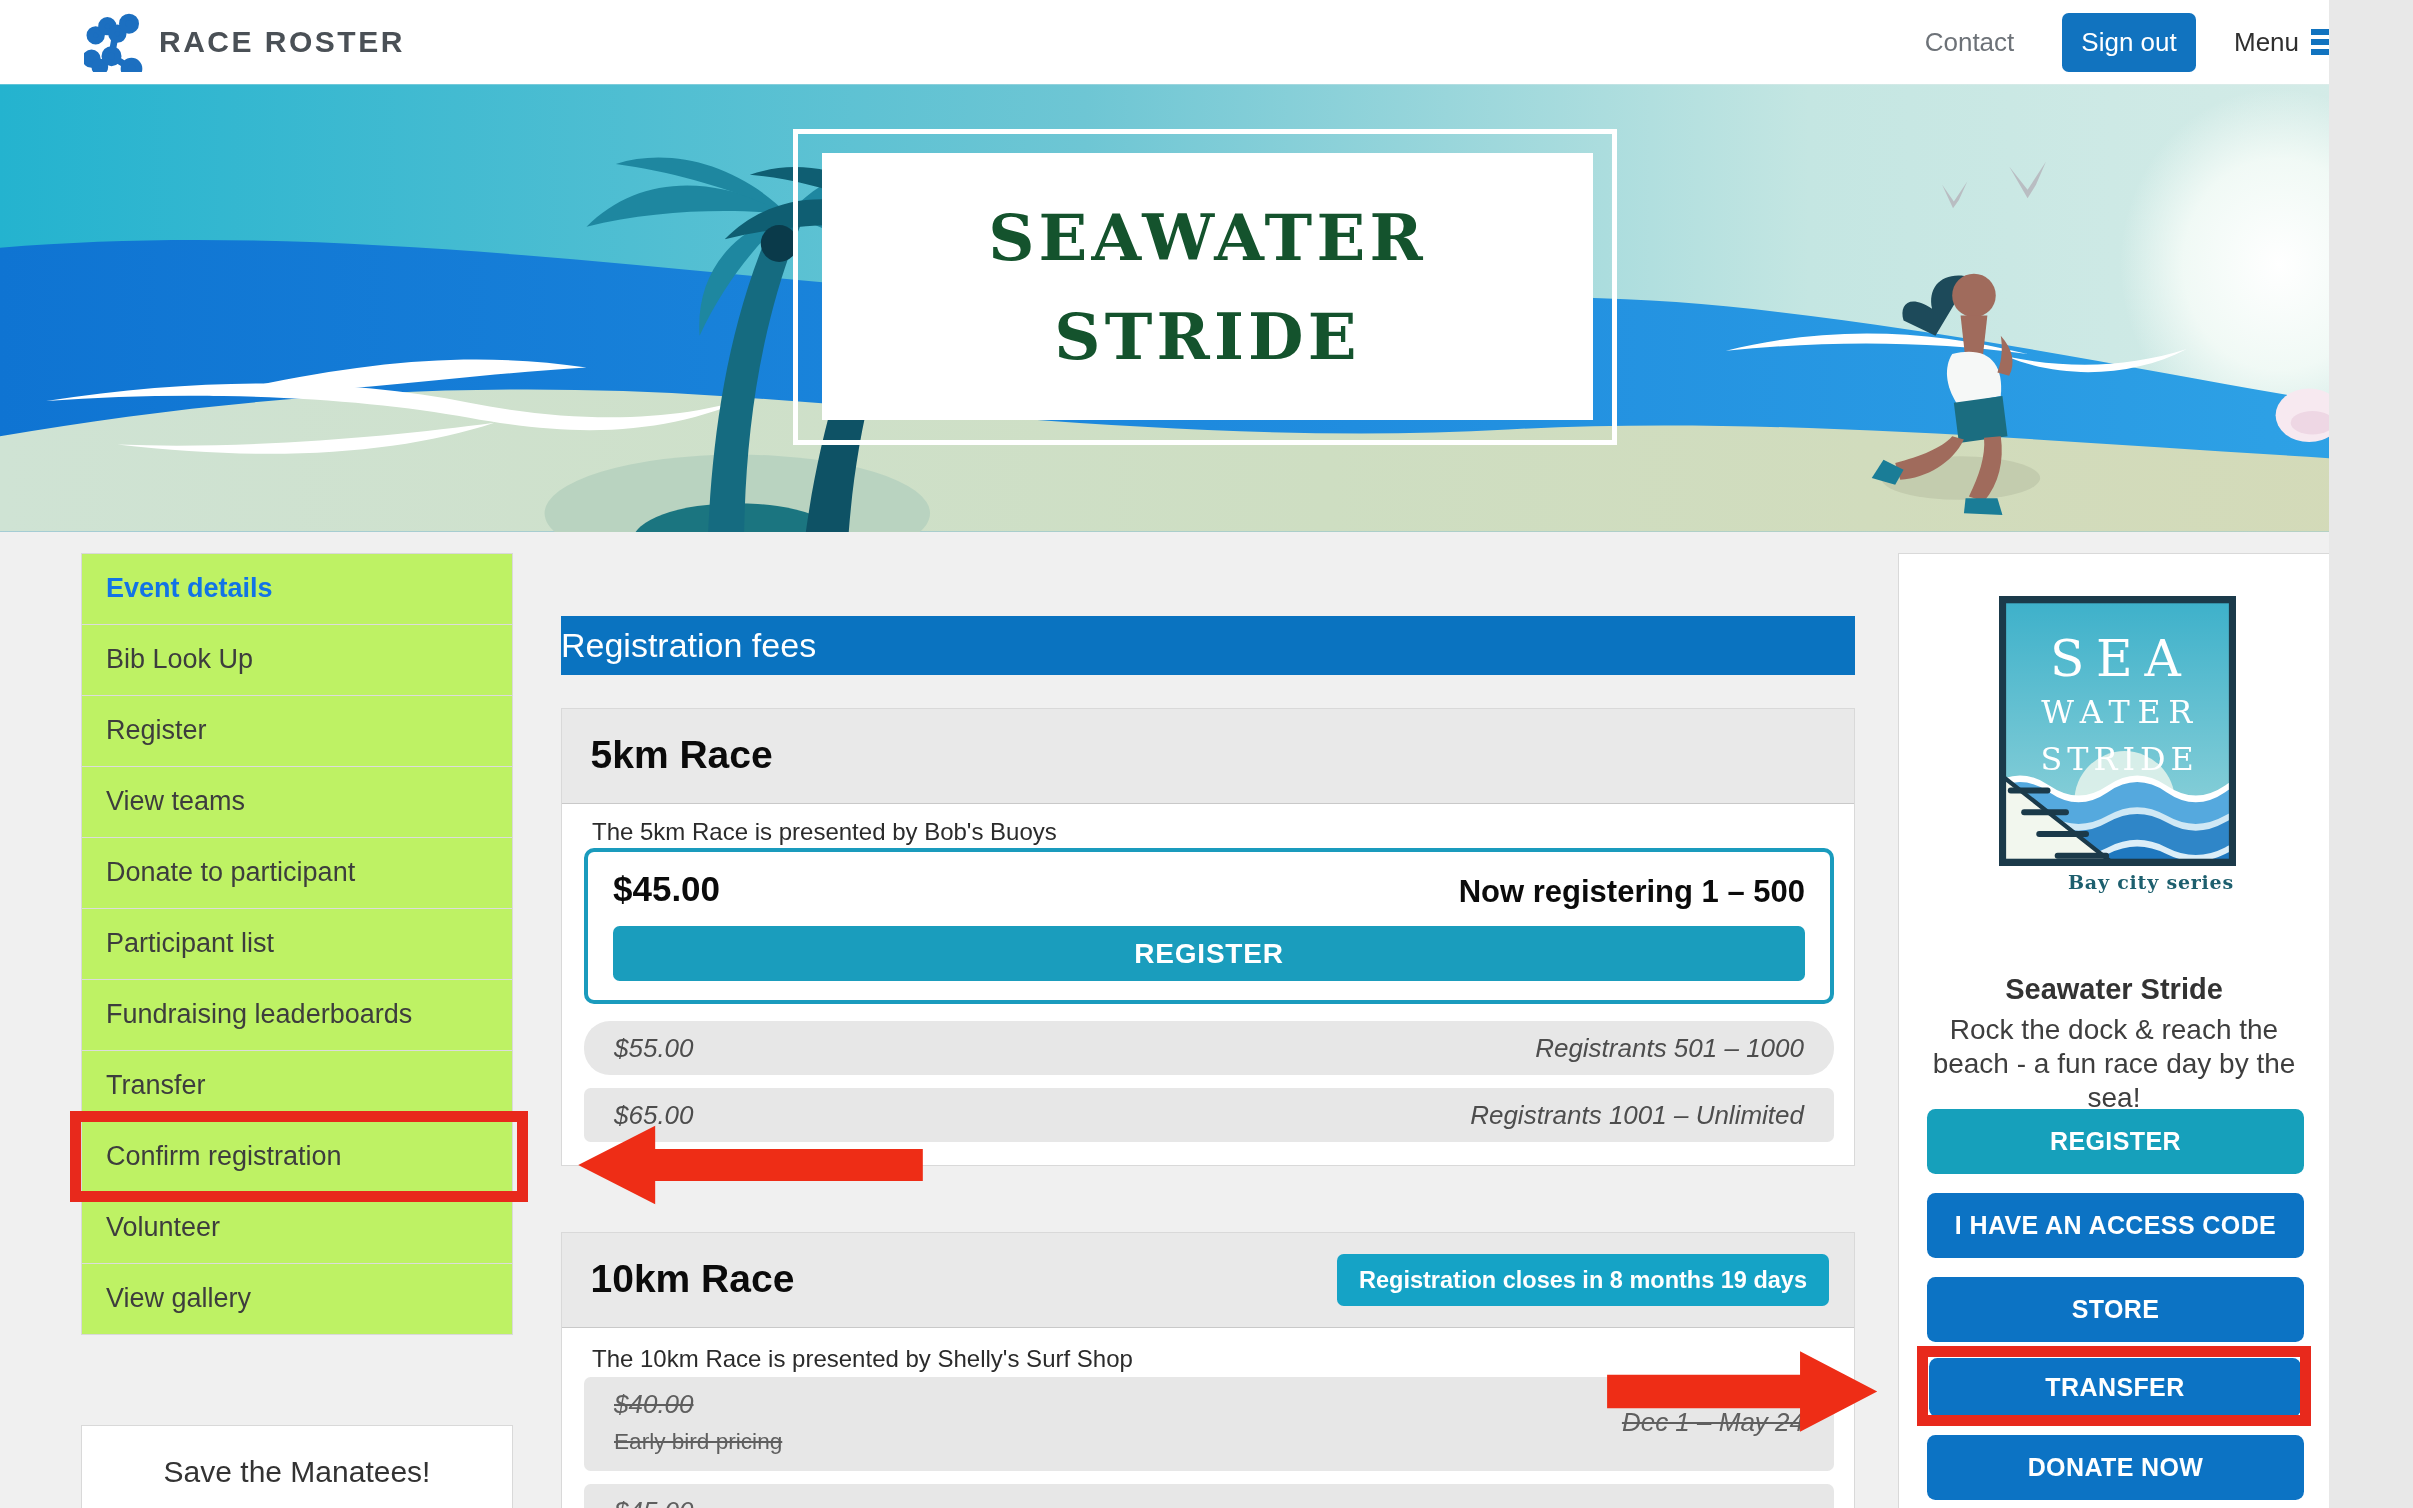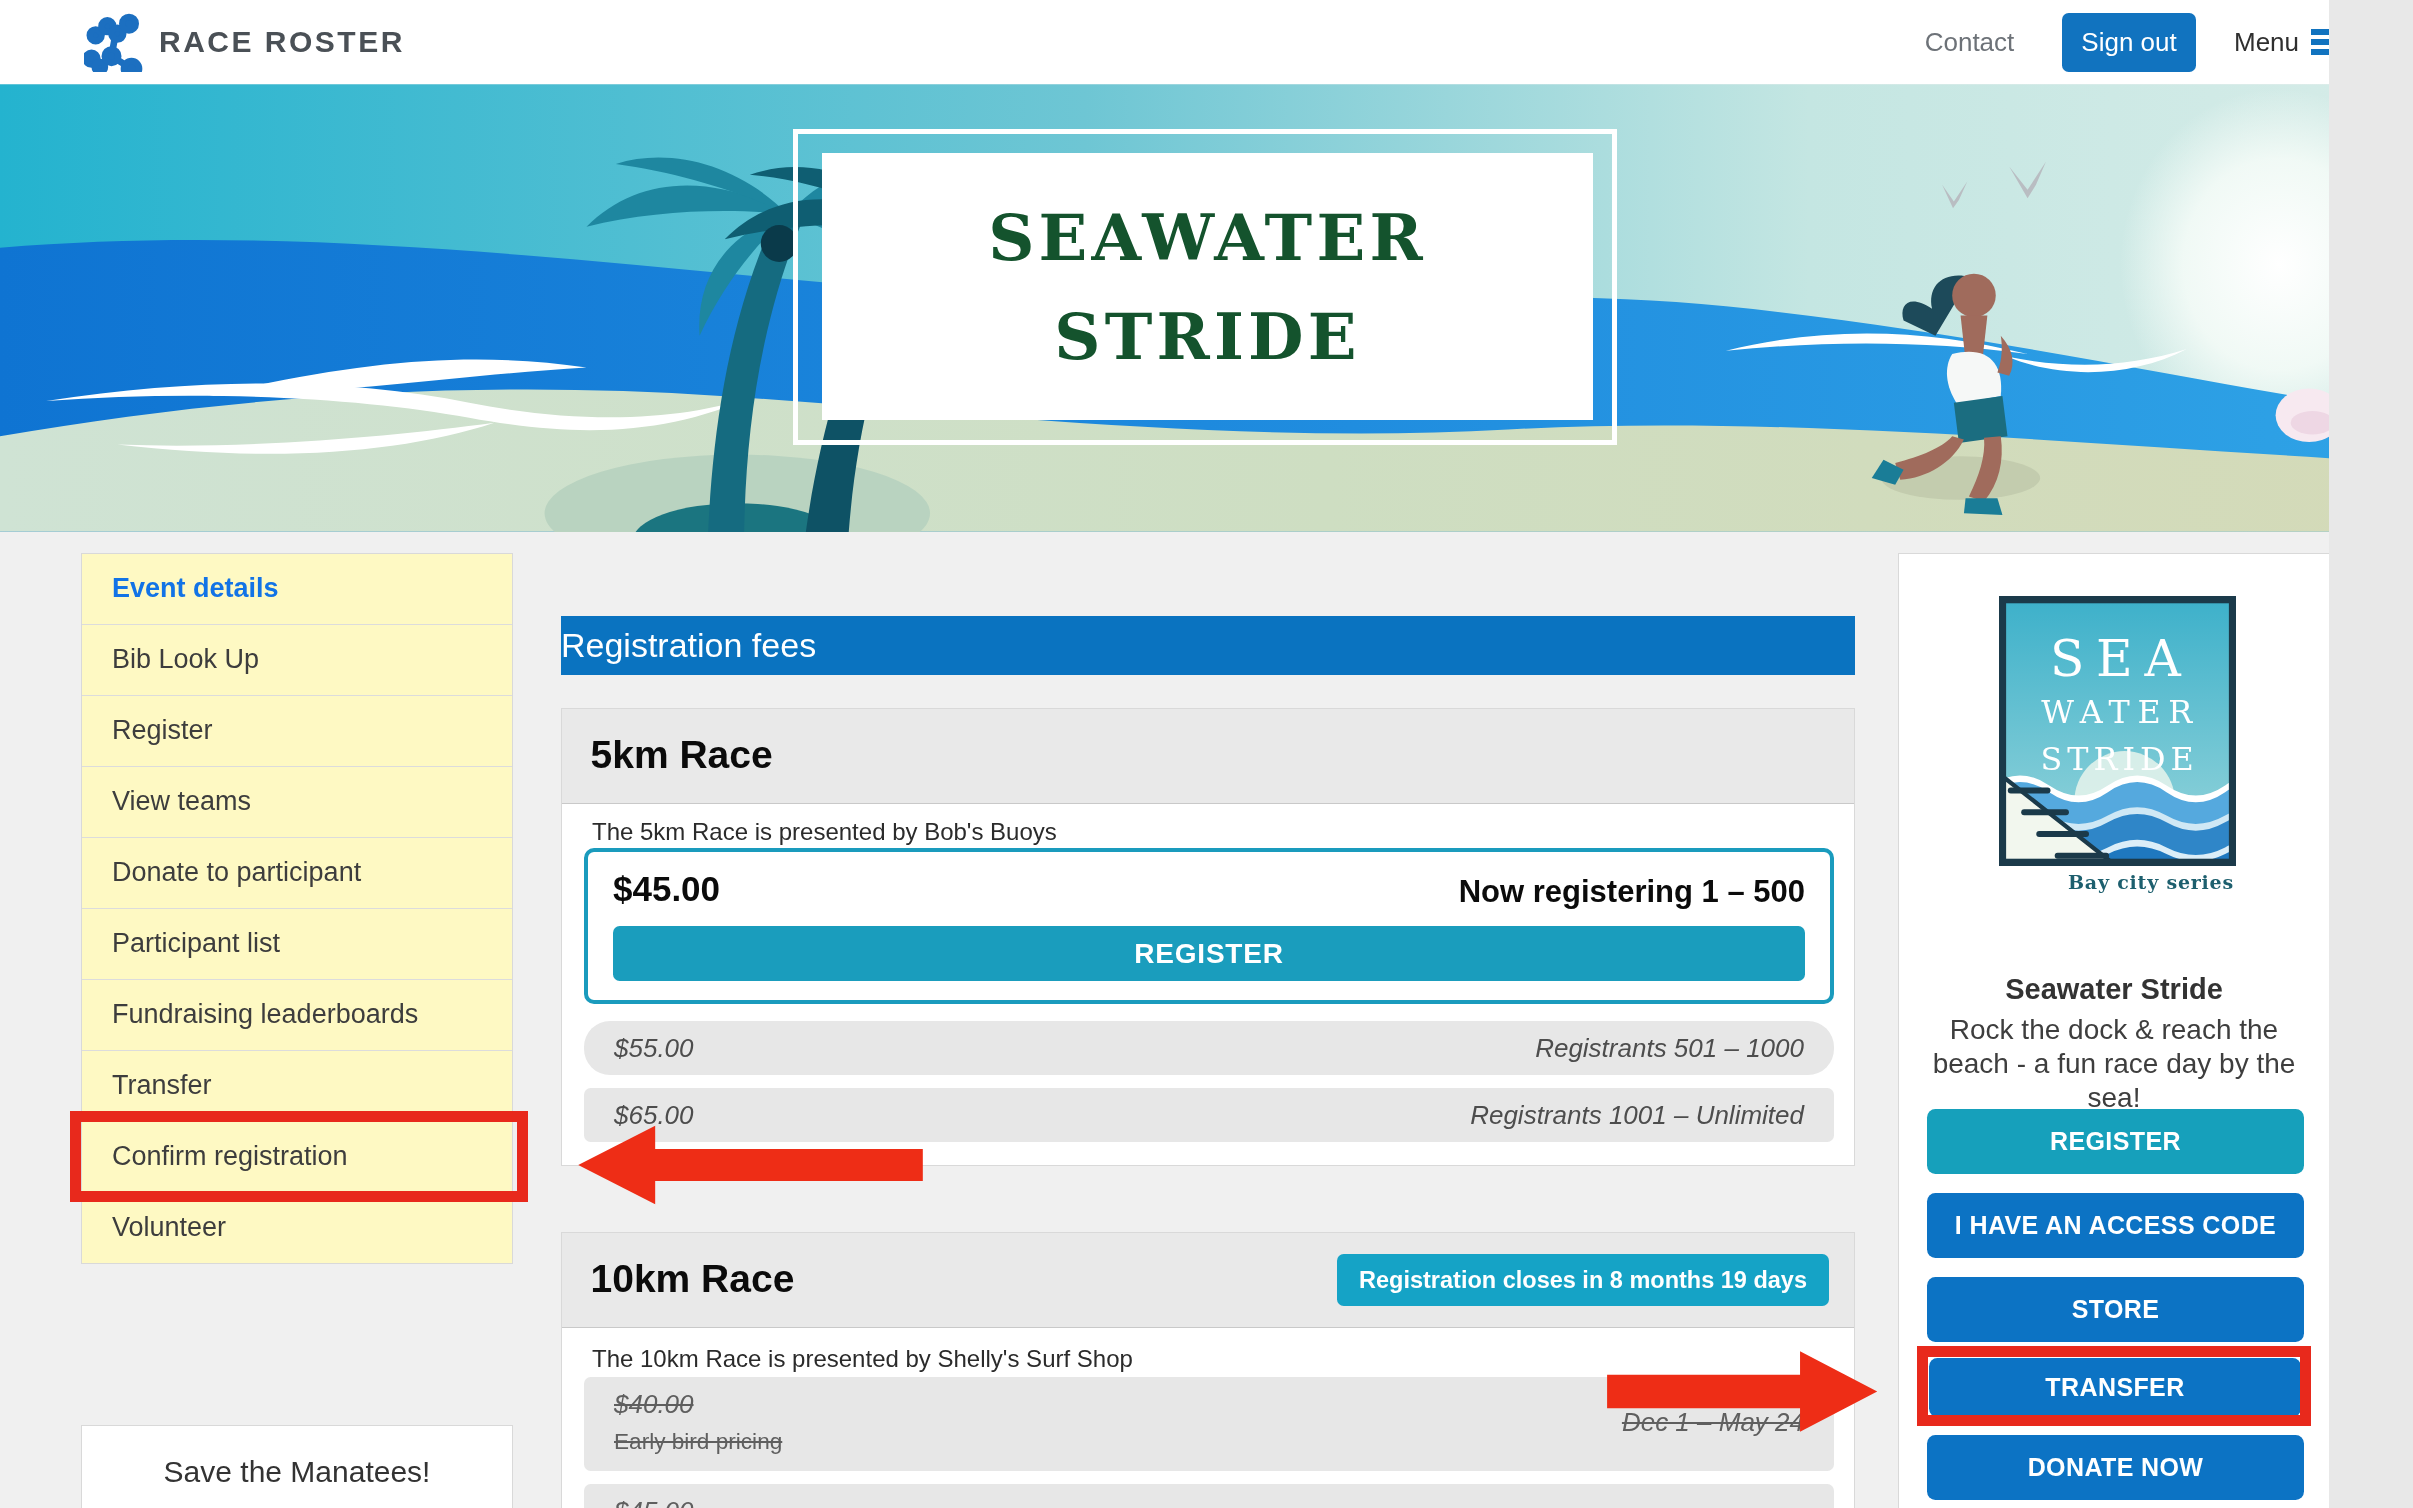--- a/index.html
+++ b/index.html
@@ -24,22 +24,22 @@
   .titleinner{left:822px;top:153px;width:771px;height:267px;background:#ffffff;z-index:6;
               display:flex;flex-direction:column;align-items:center;justify-content:center;}
   .titleinner div{font-family:"DejaVu Serif","Liberation Serif",serif;font-weight:bold;
                   font-size:64px;line-height:99px;color:#14532d;letter-spacing:4.2px;}
 
   
   .card{background:#ffffff;border:1.7px solid #d9d9d9;}
 
   
   .side{left:81px;top:553px;width:432px;z-index:2;}
-  .side-item{height:70px;line-height:69px;padding-left:30px;font-size:27px;color:#3d3d3d;
-             background:#fef9c3;border-top:1.7px solid #dcdcdc;}
+  .side-item{height:70px;line-height:69px;padding-left:24px;font-size:27px;color:#3d3d3d;
+             background:#bef264;border-top:1.7px solid #dcdcdc;}
   .side-item.first{border-top:none;}
   .side-item.active{color:#1273e6;font-weight:bold;}
 
   .manatees{left:81px;top:1425px;width:432px;height:134px;z-index:2;}
   .manatees .title{margin-top:28.5px;text-align:center;font-size:30px;font-weight:normal;color:#333;}
 
   
   .bluebar{left:561px;top:616px;width:1294px;height:59px;background:#0a73c0;color:#fff;
            font-size:34px;font-weight:normal;line-height:59px;z-index:2;}
   .racecard{z-index:2;}
@@ -205,20 +205,21 @@
     <div class="side-item first active">Event details</div>
     <div class="side-item">Bib Look Up</div>
     <div class="side-item">Register</div>
     <div class="side-item">View teams</div>
     <div class="side-item">Donate to participant</div>
     <div class="side-item">Participant list</div>
     <div class="side-item">Fundraising leaderboards</div>
     <div class="side-item">Transfer</div>
     <div class="side-item">Confirm registration</div>
     <div class="side-item">Volunteer</div>
+    <div class="side-item">View gallery</div>
   </div>
 
   <div class="abs redbox" style="left:70px;top:1111px;width:458px;height:91px;"></div>
 
   <div class="abs manatees card">
     <div class="title">Save the Manatees!</div>
 
   </div>
 
   <div class="abs bluebar">Registration fees</div>

